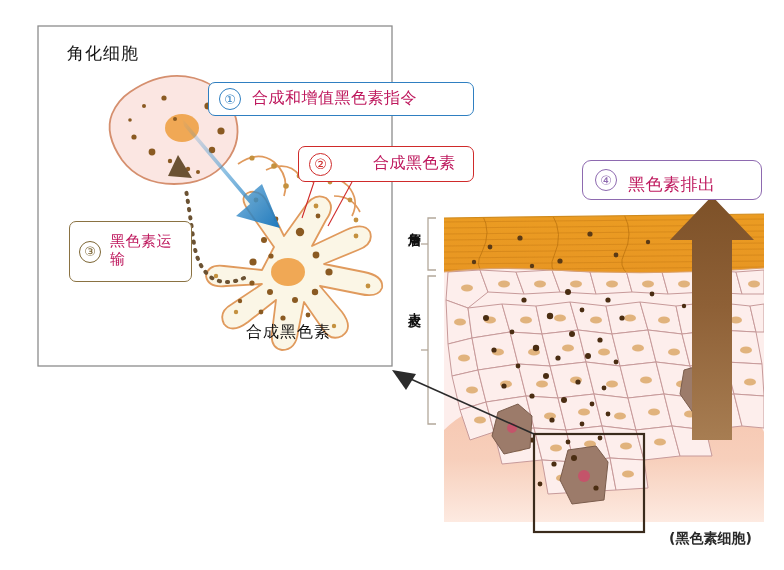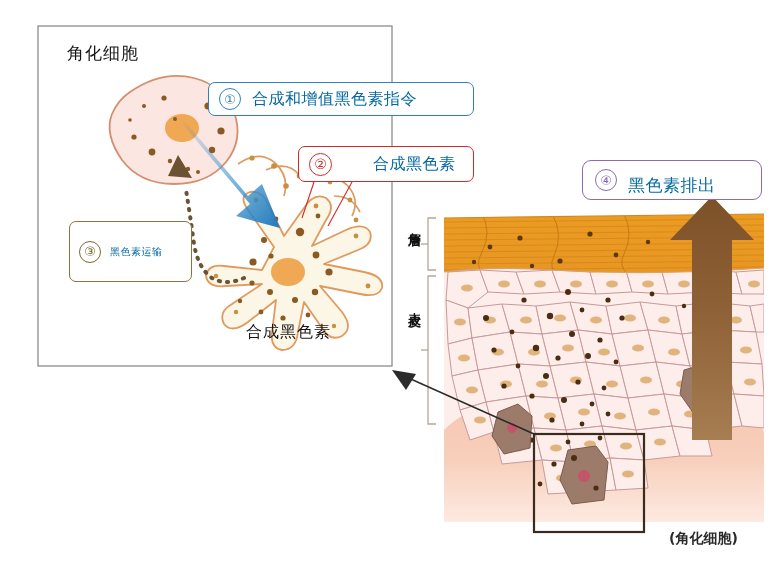--- a/index.html
+++ b/index.html
@@ -24,39 +24,39 @@
   }
   .callout .num{
     display:inline-flex;align-items:center;justify-content:center;
     width:20px;height:20px;border-radius:50%;
     border:1.6px solid currentColor;
     font-size:13px;line-height:1;
     font-family:"DejaVu Sans",sans-serif;
     flex:0 0 auto;
   }
   .callout .txt{
-    font-size:15px;color:#0369a1;
-    font-family:Liberation Serif, serif;
+    font-size:15px;color:#be185d;
+    font-family:Liberation Mono, monospace;
     letter-spacing:.5px;
     line-height:1.18;
     white-space:normal;
   }
 
   #callout1{left:196px;top:82px;width:266px;height:34px;
     border:1.6px solid #2f7fc1;color:#2f7fc1;padding:0 10px;gap:11px;}
   #callout1 .txt{font-size:16px;}
 
   #callout2{left:286px;top:146px;width:176px;height:36px;
     border:1.9px solid #cf2a2a;color:#cf2a2a;padding:0 10px;gap:9px;}
   #callout2 .txt{font-size:16px;margin-left:32px;}
   #callout2 .num{font-size:14px;width:21px;height:21px;}
 
   #callout3{left:57px;top:221px;width:123px;height:61px;
     border:1.9px solid #8a7242;color:#7d6634;padding:0 9px;gap:9px;align-items:center;}
-  #callout3 .txt{font-size:10px;white-space:normal;width:70px;}
+  #callout3 .txt{font-size:15px;white-space:normal;width:70px;}
 
   #callout4{left:570px;top:160px;width:180px;height:40px;
     border:1.9px solid #8e6ab0;color:#8e6ab0;padding:0 12px;gap:11px;border-radius:9px;}
   #callout4 .txt{font-size:17px;margin-top:12px;}
 
   .plain-label{
     position:absolute;
     font-family:"DejaVu Sans","Liberation Sans",sans-serif;
     color:#141414;
     white-space:nowrap;
@@ -474,21 +474,21 @@
   </svg>
 
   <div class="plain-label" id="label-kerat">角化细胞</div>
 
   <div class="plain-label" id="label-melano">合成黑色素</div>
 
   <div class="vlabel" id="vlabel-horny">角層</div>
 
   <div class="vlabel" id="vlabel-epi">表皮</div>
 
-  <div class="plain-label" id="label-caption">(角化细胞)</div>
+  <div class="plain-label" id="label-caption">(黑色素细胞)</div>
 
   <div class="callout" id="callout1">
     <span class="num">①</span>
     <span class="txt">合成和增值黑色素指令</span>
   </div>
 
   <div class="callout" id="callout2">
     <span class="num">②</span>
     <span class="txt">合成黑色素</span>
   </div>

